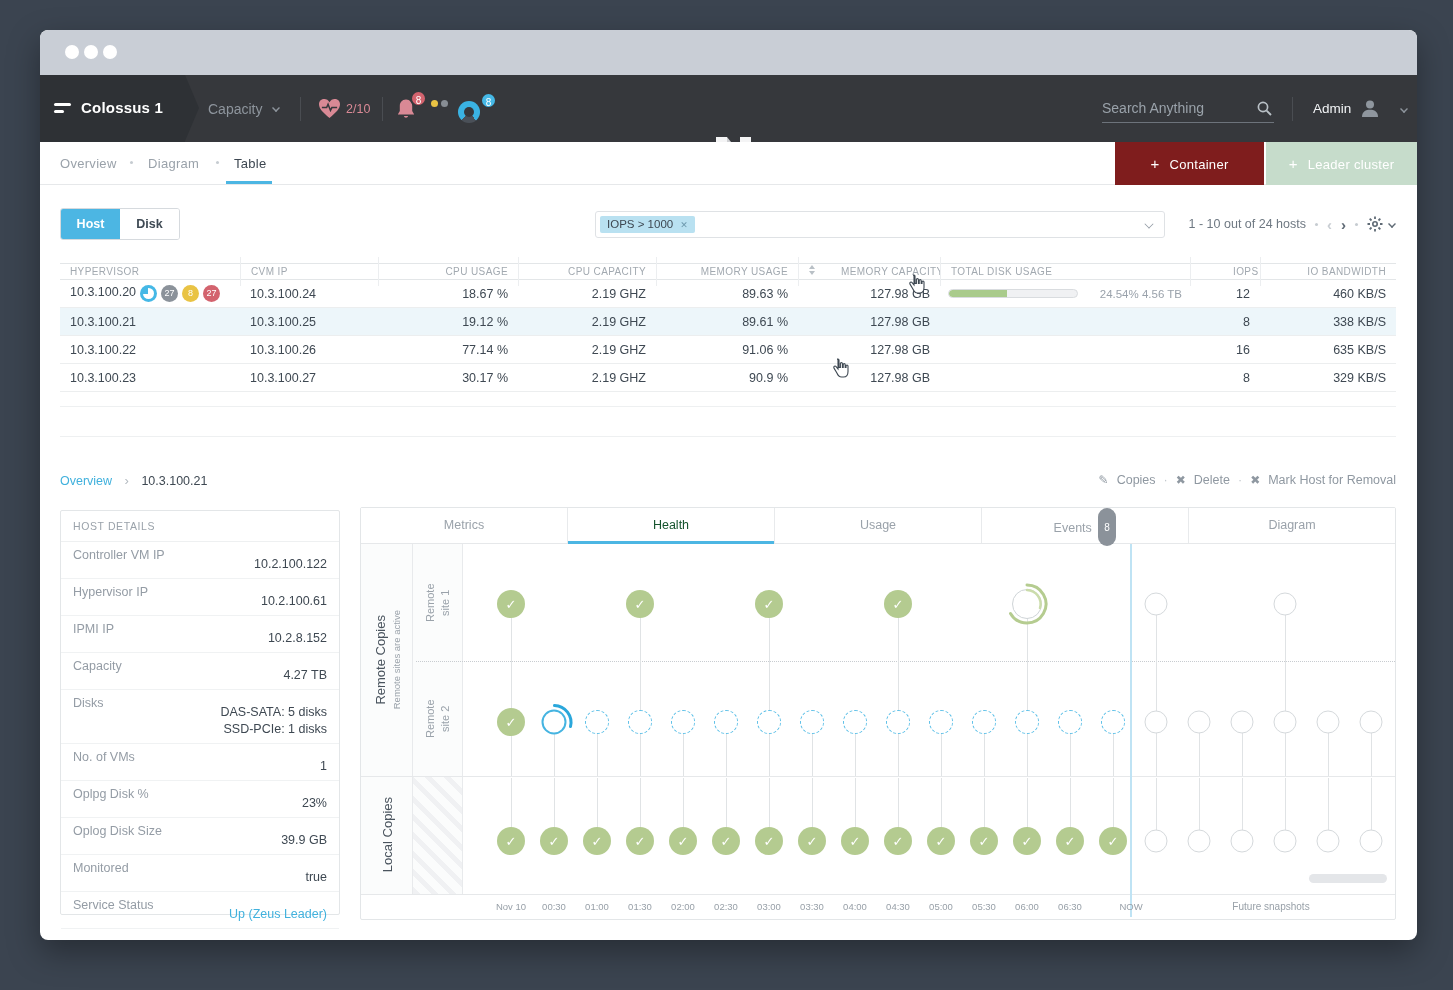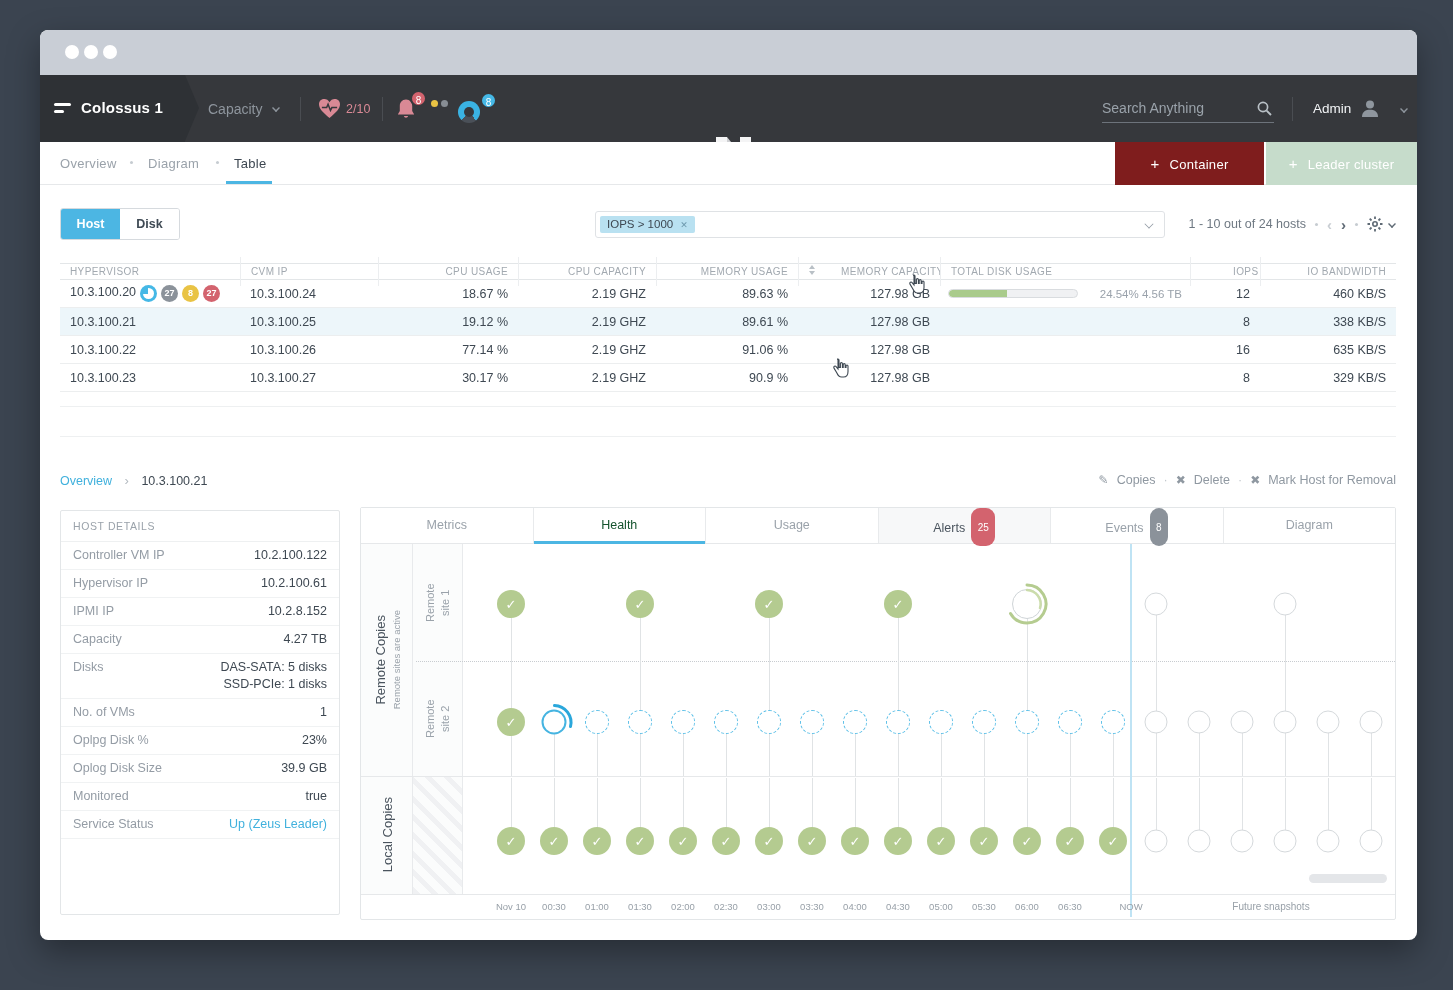--- a/index.html
+++ b/index.html
@@ -64,21 +64,21 @@
   .num { text-align:right;padding-left:42px; }
   .c0{width:180px}.c1{width:138px}.c2{width:140px}.c3{width:138px}.c4{width:142px}.c5{width:142px}.c6{width:250px}.c7{width:70px}.c8{width:136px}
   .sortIcon { position:absolute; left:10px; top:8px; }
   .sortIcon b { display:block; width:0; height:0; border-left:3.5px solid transparent; border-right:3.5px solid transparent; }
   .sortIcon b.up { border-bottom:4px solid #b9c0c6; margin-bottom:2px; }
   .sortIcon b.dn { border-top:4px solid #b9c0c6; }
   .trow { display:flex; height:28px; align-items:center; border-bottom:1px solid #eceeef; font-size:12.5px; color:#3e4852; background:#fff; cursor:pointer; }
   .trow.sel { background:#edf6fa; }
   .td { padding:0 10px; white-space:nowrap; overflow:hidden; }
   .ipCell { display:flex; gap:4px; }
-  .bdg { display:inline-block; width:17px; height:17px; border-radius:50%; color:#fff; font-size:9px; line-height:17px; text-align:center; font-weight:700; }
+  .bdg { display:inline-block; width:17px; height:17px; border-radius:50%; color:#fff; font-size:9px; line-height:17px; text-align:center; font-weight:400; }
   .pieIn { display:block; width:11px; height:11px; border-radius:50%; margin:3px auto; background:conic-gradient(from 0deg,#fff 0 265deg,rgba(255,255,255,0) 265deg); }
   .diskCell { display:flex; align-items:center; padding:0 8px; }
   .pbar { width:130px; height:9px; border:1px solid #d9dcdf; border-radius:5px; background:#f0f1f3; overflow:hidden; }
   .pfill { height:100%; background:#a9cb8b; border-radius:5px 0 0 5px; }
   .pbarLbl { margin-left:auto; font-size:11.5px; color:#9aa2ab; }
   .emptyRow { border-bottom:1px solid #eef0f1; }
 
   
   .crumbRow { position:absolute; left:20px; top:443px; width:1336px; height:20px; font-size:12.5px; }
   .crumbLink { color:#41b1dd; cursor:pointer; }
@@ -87,21 +87,21 @@
   .hostActs { position:absolute; right:0; top:0; color:#8f98a1; font-size:12.5px; display:flex; align-items:center; gap:8px; }
   .actIco { font-size:12px; color:#8f98a1; }
   .hostActs .sep { color:#c3c9ce; }
   .hostActs span { cursor:pointer; }
 
   
   .detailCard { position:absolute; left:20px; top:480px; width:280px; height:405px; border:1px solid #e3e6e8; border-radius:2px; background:#fff; }
   .dcTitle { height:31px; line-height:31px; padding:0 12px; font-size:10.5px; letter-spacing:.6px; color:#9aa2aa; border-bottom:1px solid #eef0f1; }
   .dRow { display:flex; padding:5px 12px; border-bottom:1px solid #f0f2f3; font-size:12.5px; line-height:17px; }
   .dLbl { color:#949ca5; }
-  .dVal { margin-left:auto; color:#3e4852; text-align:right; }
+  .dVal { margin-left:auto; color:#3e4852; text-align:right;margin-top:9px; }
   .dVal.link { color:#41b1dd; cursor:pointer; }
 
   
   .panel { position:absolute; left:320px; top:477px; width:1036px; height:413px; border:1px solid #e3e6e8; border-radius:2px; background:#fff; }
   .ptabs { position:absolute; left:0; top:0; width:100%; height:36px; display:flex; border-bottom:1px solid #e6e8ea; }
   .ptab { flex:1; text-align:center; line-height:35px; font-size:12.5px; color:#9aa2aa; border-right:1px solid #e8eaec; position:relative; cursor:pointer; background:#fff; }
   .ptab:last-child { border-right:none; }
   .ptab.active { color:#14532d; }
   .ptab.active::after { content:""; position:absolute; left:0; bottom:-1px; width:100%; height:3px; background:#4cb6e3; }
   .ptab.shaded { background:#f7f8f9; color:#4a545e; }
@@ -413,21 +413,20 @@
             </span>
           </div>
         </div>
     </div>
 
     <div class="panel">
       <div class="ptabs">
           <div class="ptab"><span>Metrics</span></div>
           <div class="ptab active"><span>Health</span></div>
           <div class="ptab"><span>Usage</span></div>
-          <div class="ptab shaded"><span>Alerts</span><span class="pbadge" style="background: rgb(211, 99, 110);">25</span></div>
           <div class="ptab"><span>Events</span><span class="pbadge" style="background: rgb(139, 146, 154);">8</span></div>
           <div class="ptab"><span>Diagram</span></div>
         </div>
       <div class="plot">
         <div class="labCol" style="left:0;top:0;width:52px;height:350px"></div>
         <div class="labCol" style="left:52px;top:0;width:50px;height:232px"></div>
         <div class="hatch"></div>
         <div class="dottedLine"></div>
         <div class="groupLine"></div>
         <div class="axisRow"></div>

